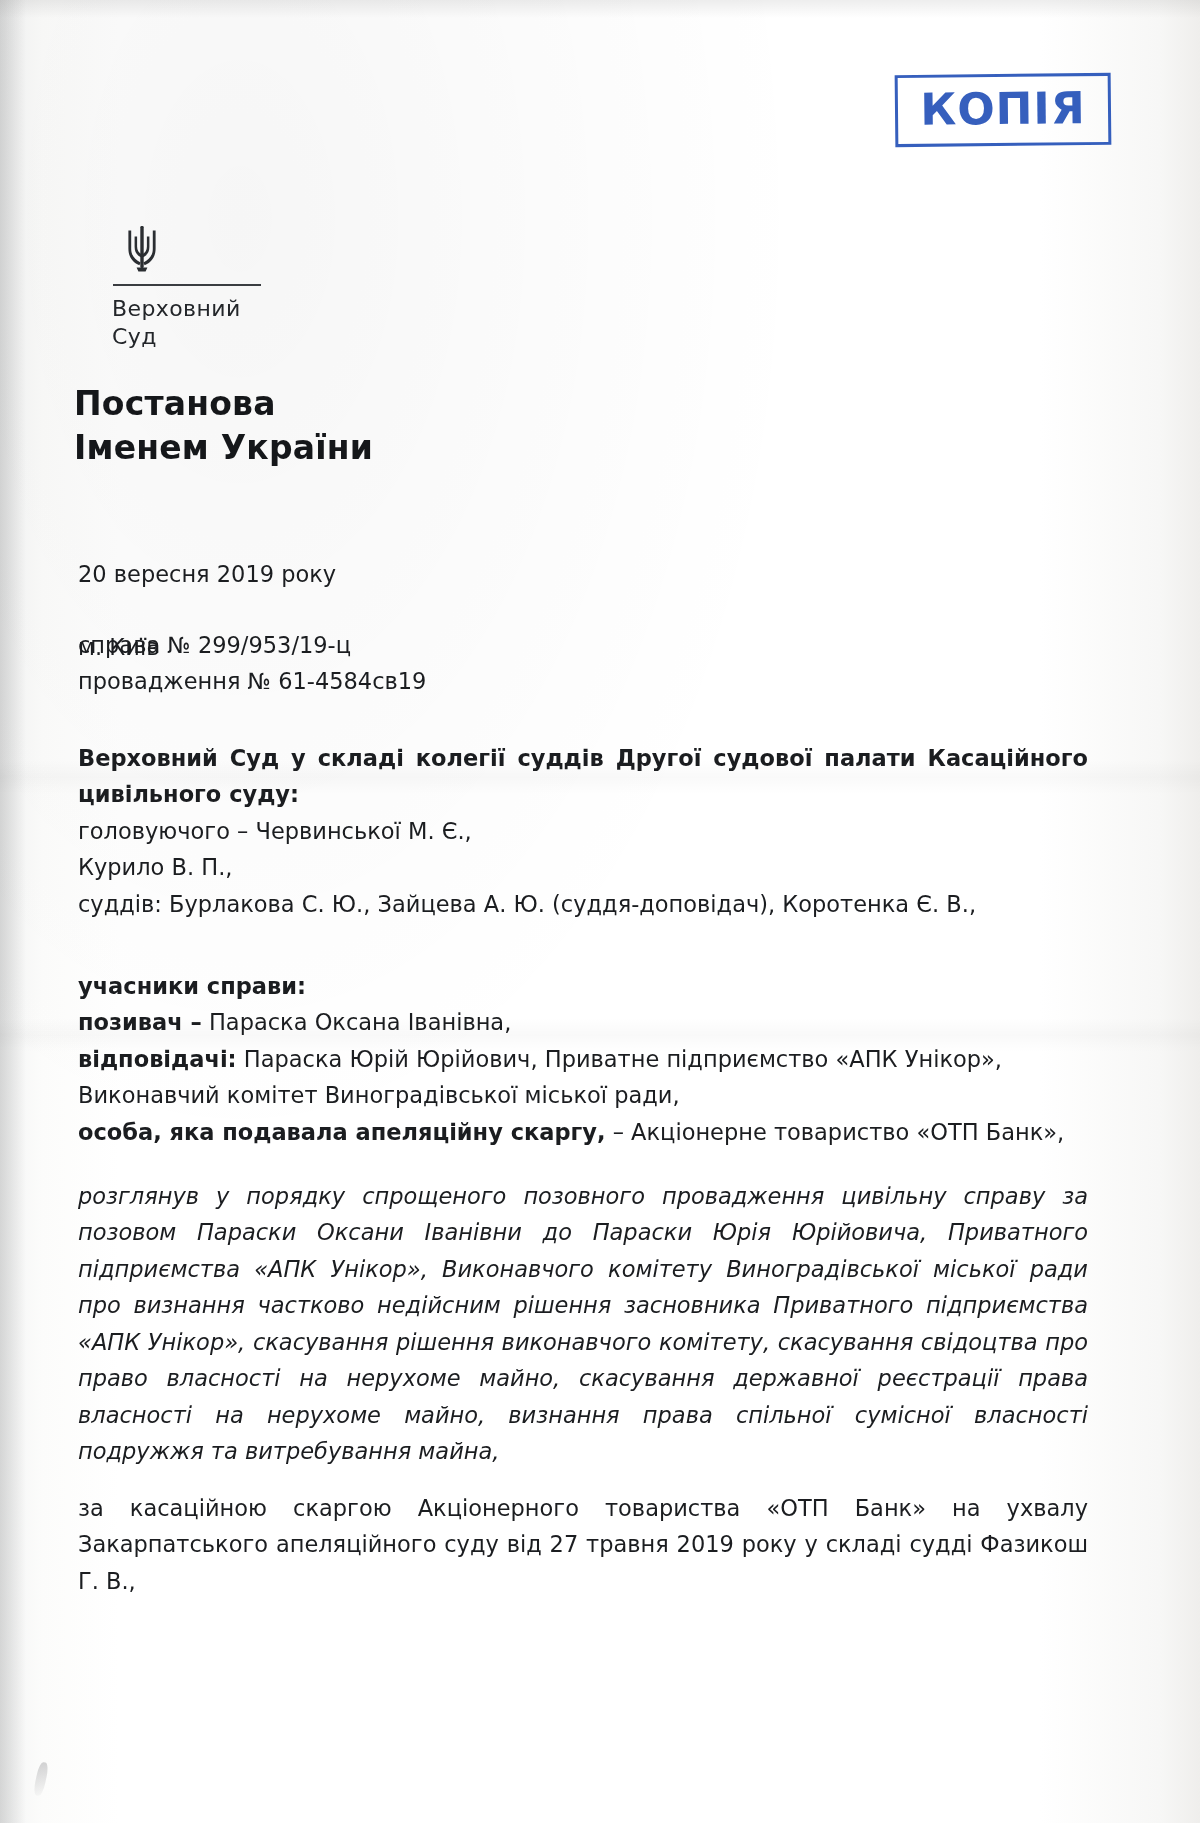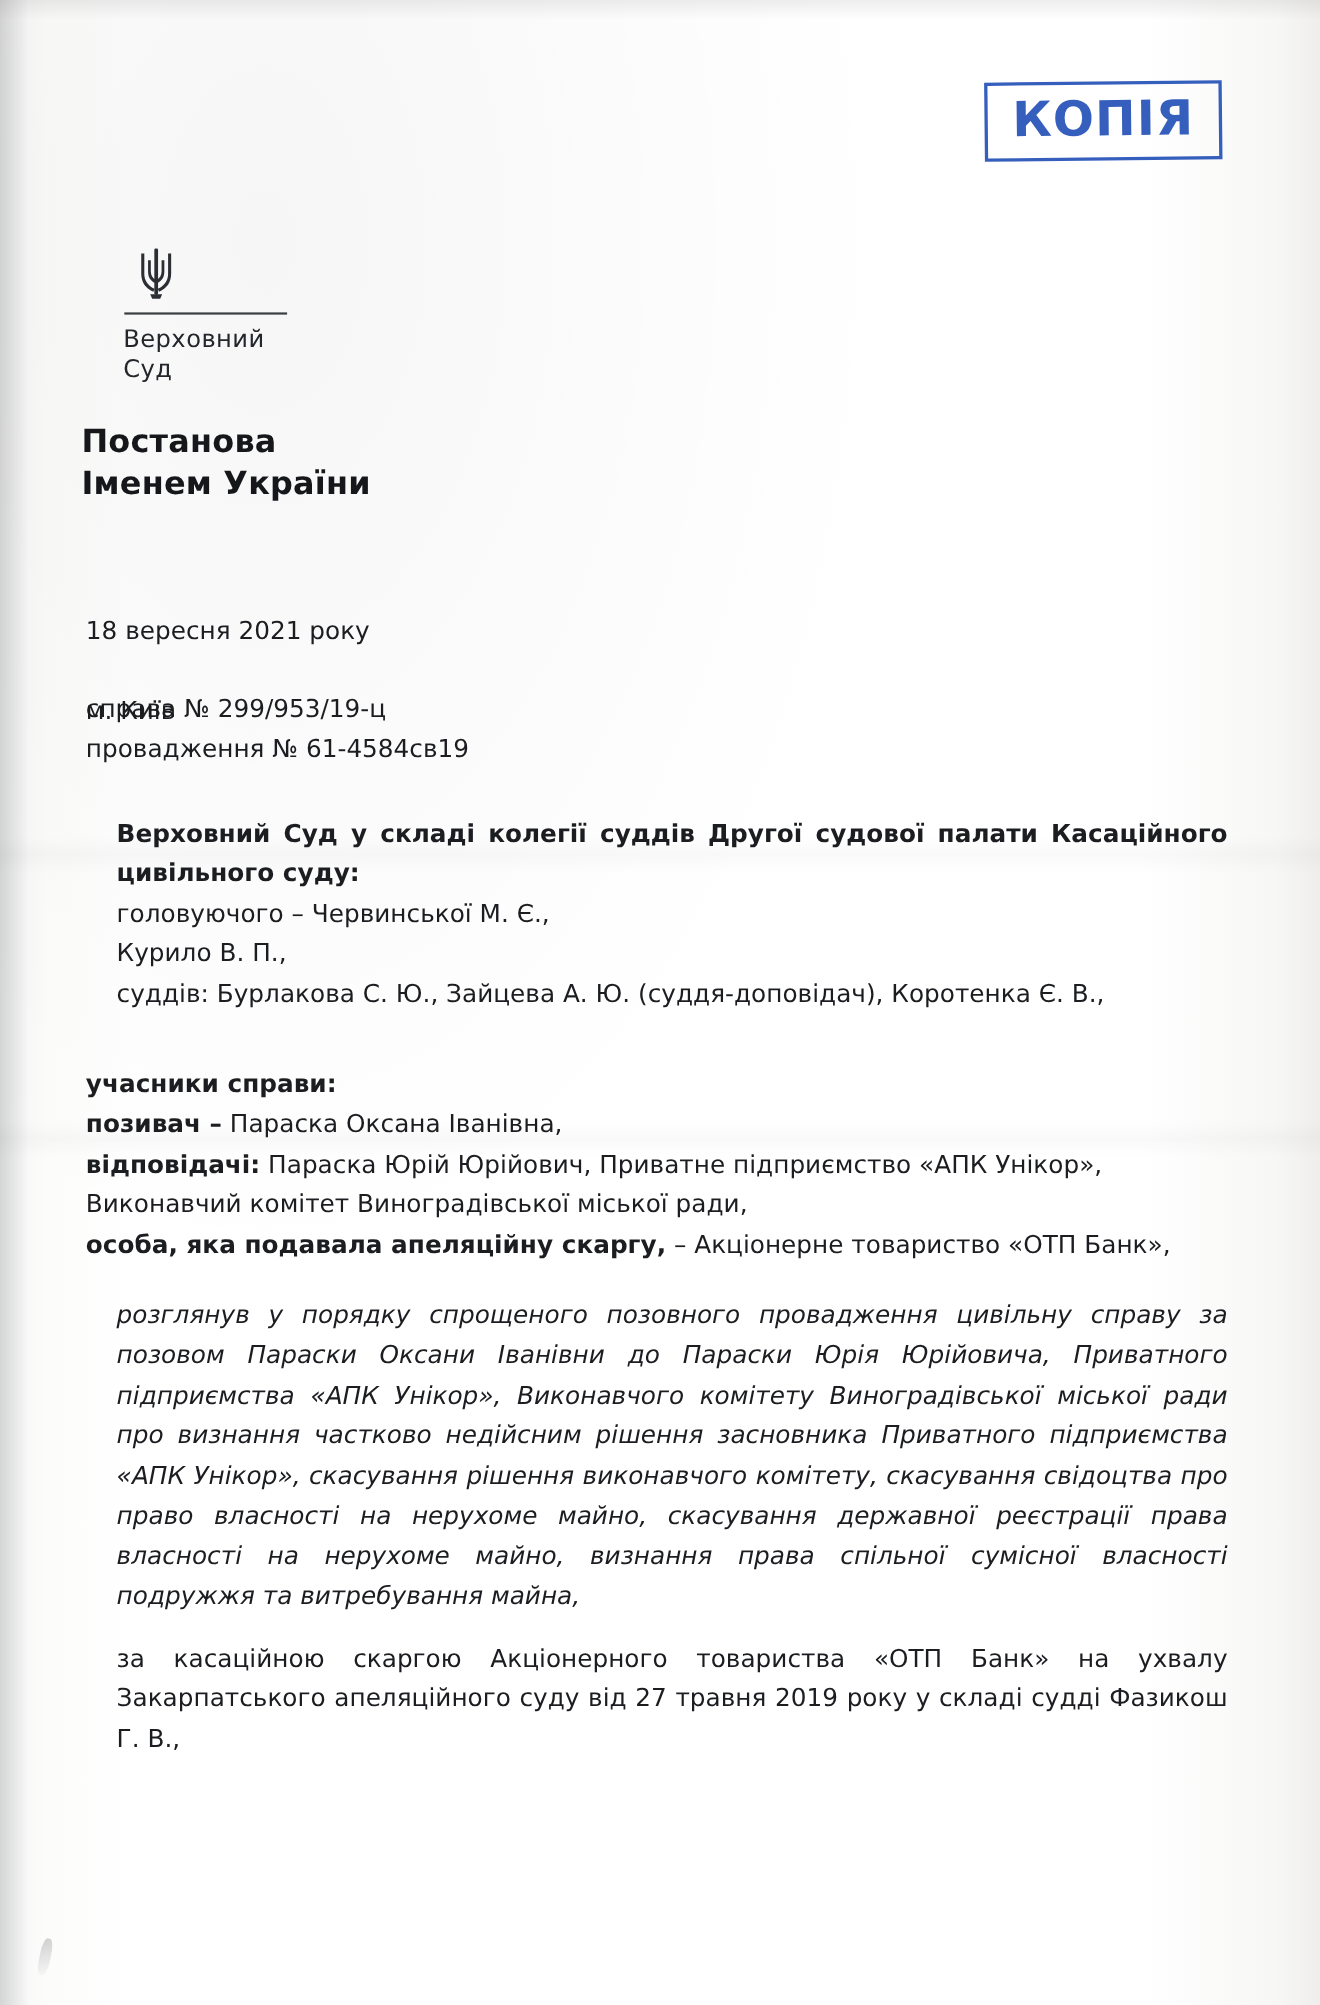--- a/index.html
+++ b/index.html
@@ -95,38 +95,38 @@
     letter-spacing: 0.4px;
     white-space: pre-line;
   }
 
   
   .doc-title {
     position: absolute;
     left: 74px;
     top: 382px;
     width: 700px;
-    font-size: 29px;
+    font-size: 33px;
     font-weight: 700;
     line-height: 1.32;
     color: #15171a;
     white-space: pre-line;
     letter-spacing: 0.2px;
   }
 
   
   .block {
     position: absolute;
     left: 78px;
     width: 1010px;
     font-size: 22.5px;
     line-height: 1.62;
     color: #1b1d20;
   }
-  .block.justify { text-align: justify; margin-left: 28px; }
+  .block.justify { text-align: justify; }
   .pre { white-space: pre-line; }
   .b { font-weight: 700; }
 
   #block-date      { top: 520px; }
   #block-case      { top: 627px; }
   #block-panel     { top: 740px; }
   #block-parties   { top: 968px; }
   #block-subject   { top: 1178px; font-style: italic; }
   #block-appeal    { top: 1490px; }
 
@@ -172,21 +172,21 @@
     </svg>
     <div class="emblem-rule"></div>
     <div class="court-name">Верховний
 Суд</div>
   </div>
 
   <div class="doc-title">Постанова
 Іменем України</div>
 
   <div class="block pre" id="block-date">
-    <span class="ln">18 вересня 2021 року</span>
+    <span class="ln">20 вересня 2019 року</span>
     <span class="ln">м. Київ</span>
   </div>
 
   <div class="block" id="block-case">
     <span class="ln">справа № 299/953/19-ц</span>
     <span class="ln">провадження № 61-4584св19</span>
   </div>
 
   <div class="block justify" id="block-panel">
     <span class="ln b">Верховний Суд у складі колегії суддів Другої судової палати Касаційного цивільного суду:</span>

